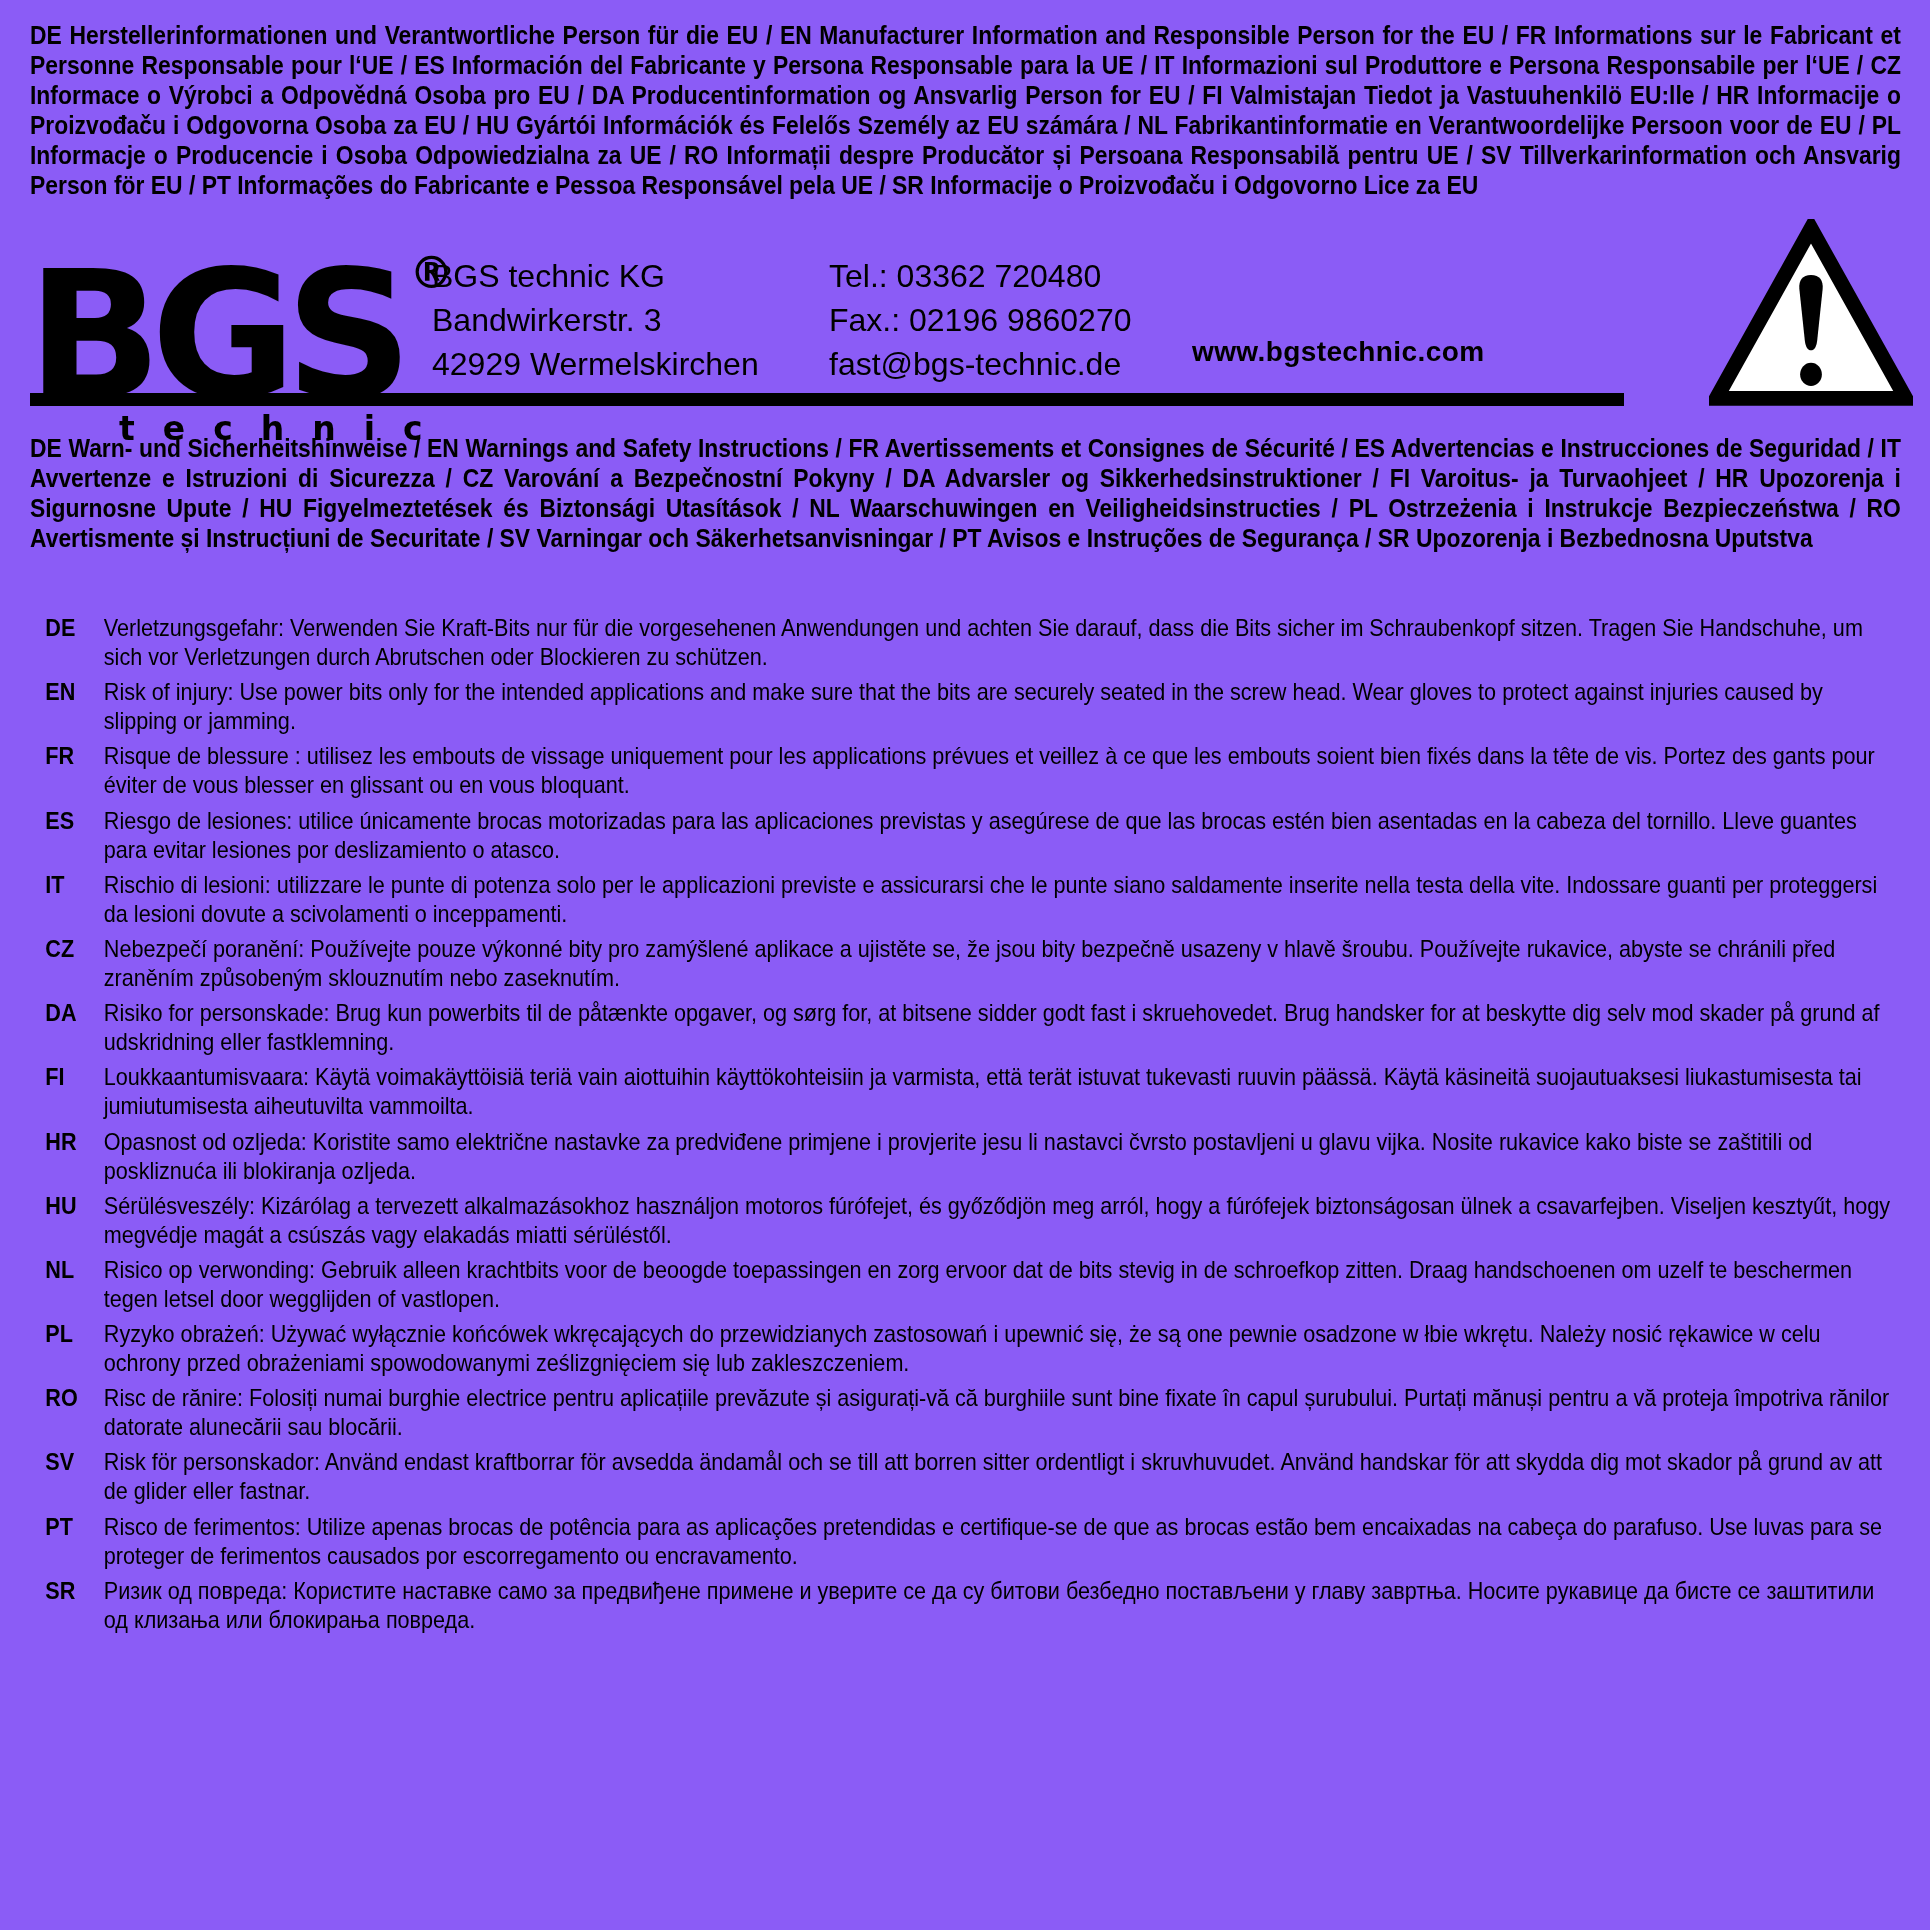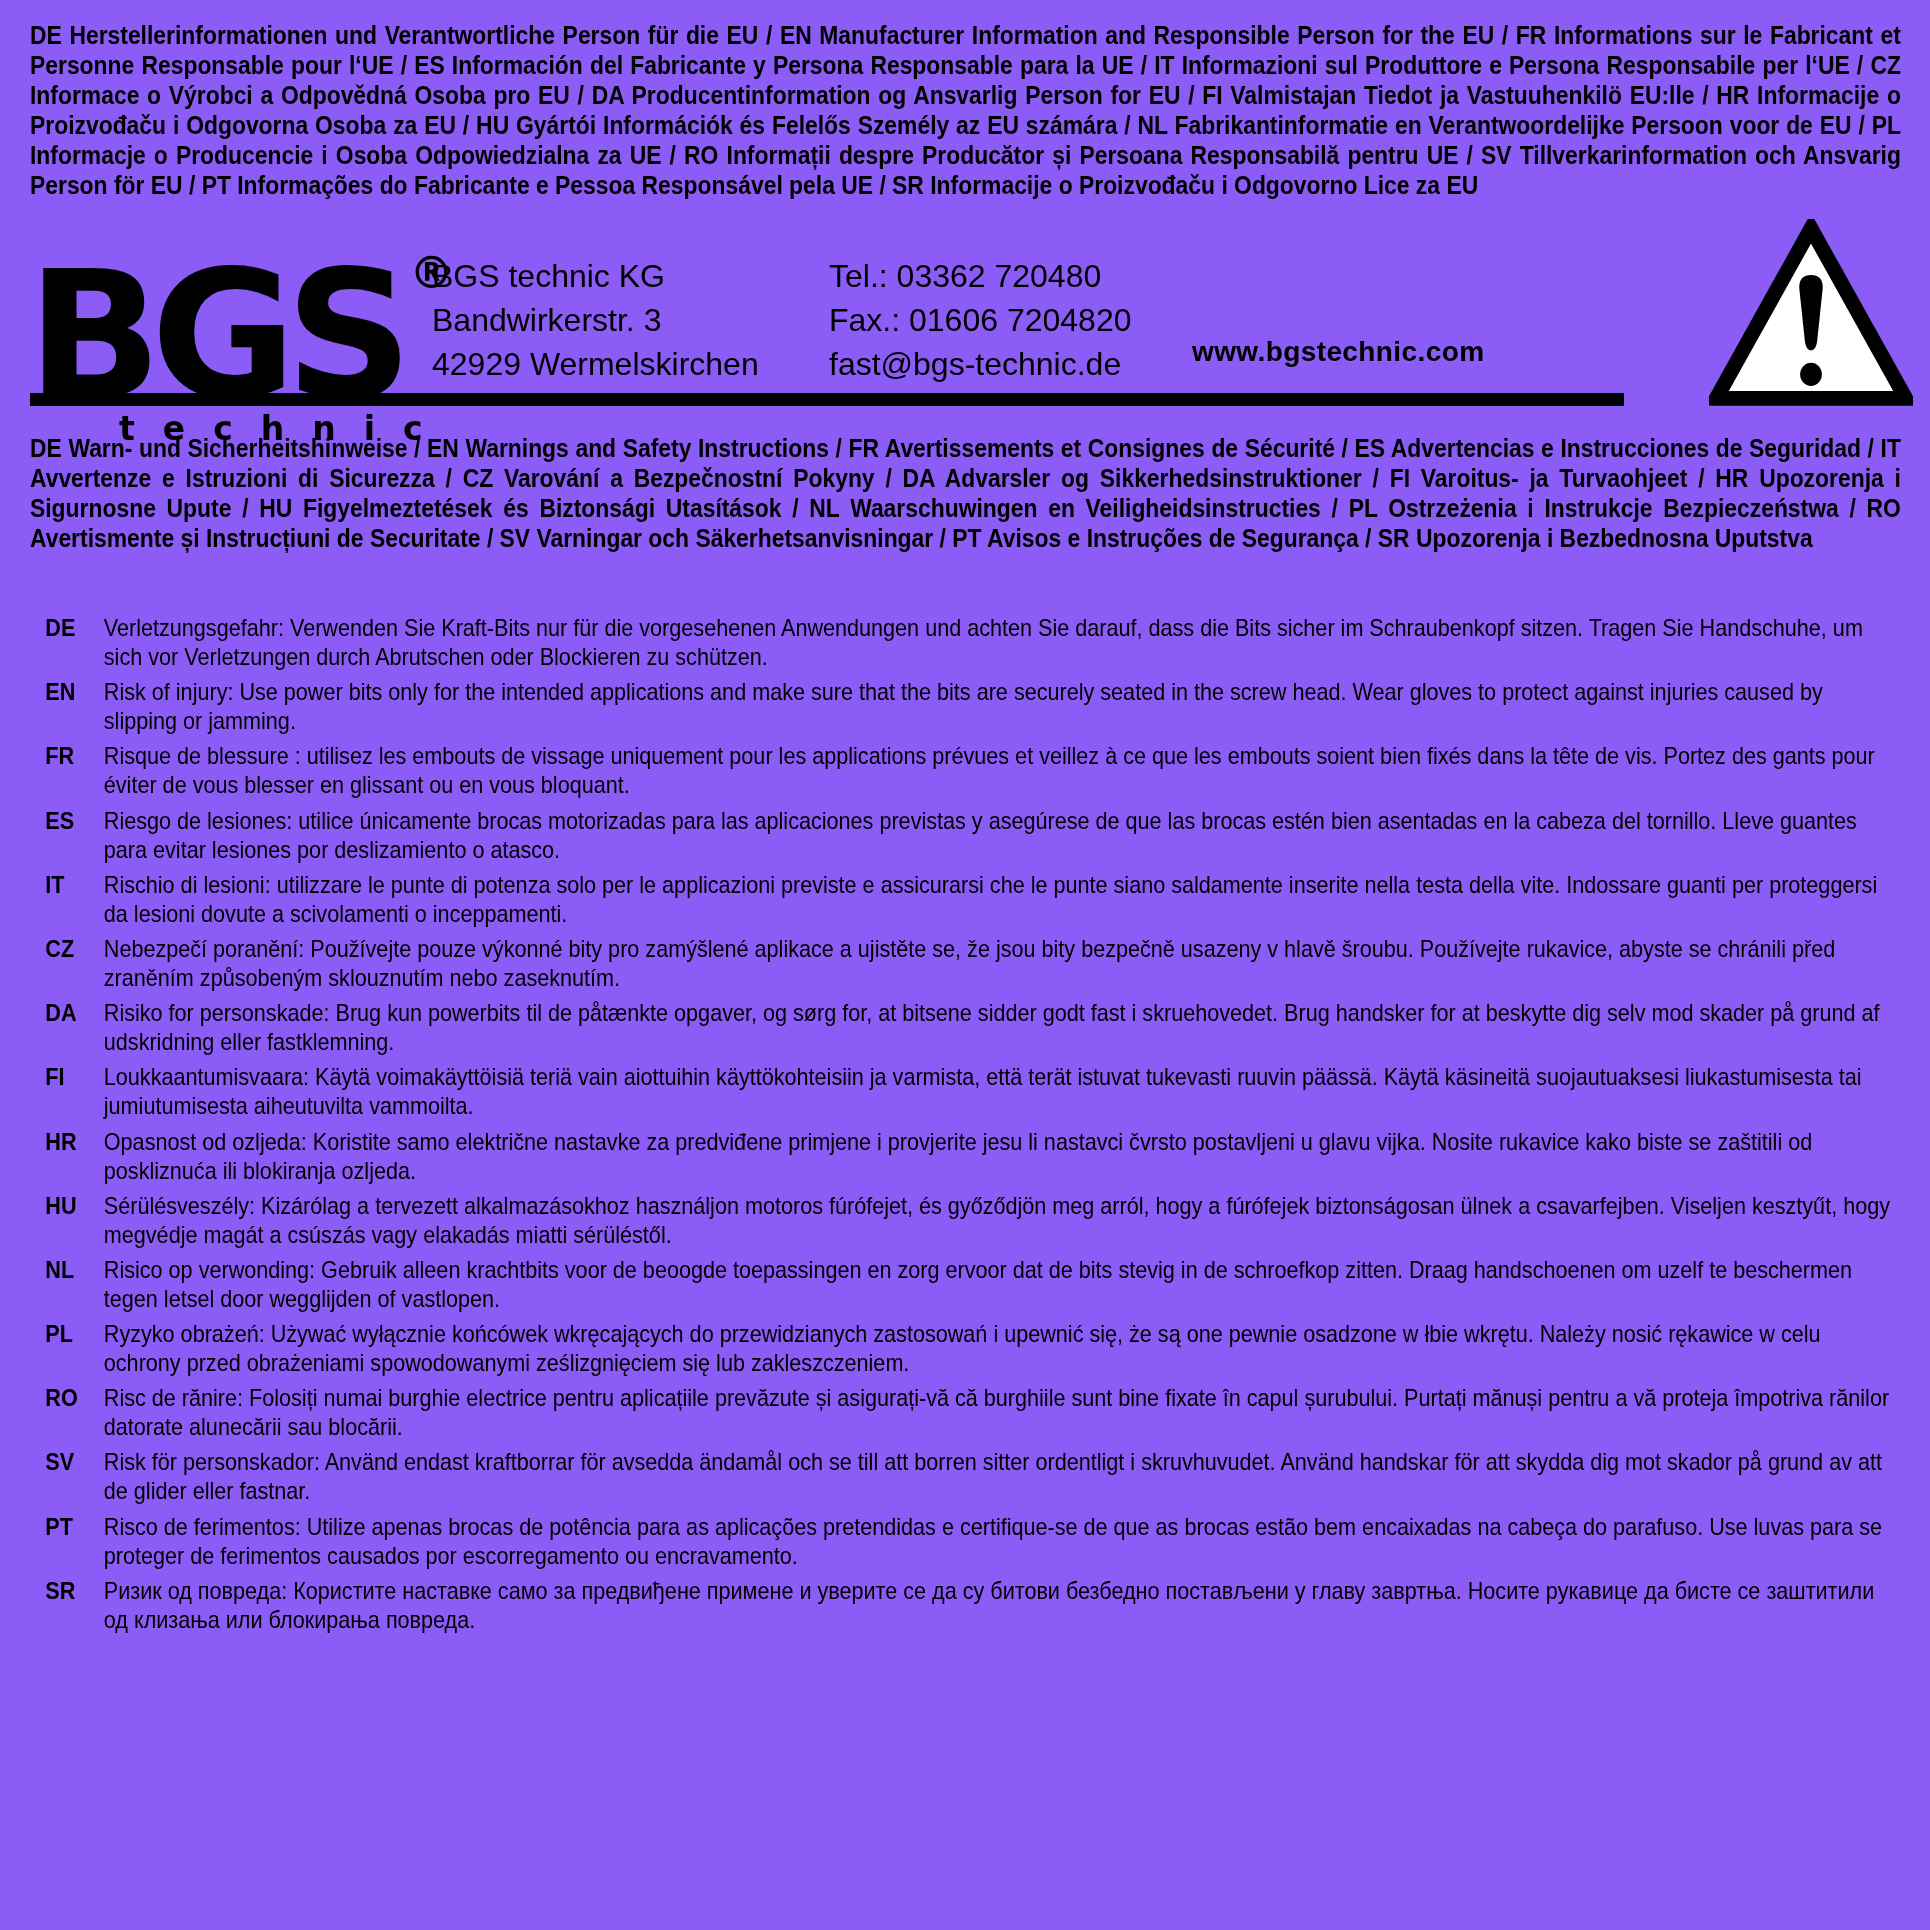--- a/index.html
+++ b/index.html
@@ -66,21 +66,21 @@
   </div>
 
   <div id="addr" class="addr-col">
     <div>BGS technic KG</div>
     <div>Bandwirkerstr. 3</div>
     <div>42929 Wermelskirchen</div>
   </div>
 
   <div id="contact" class="addr-col">
     <div>Tel.: 03362 720480</div>
-    <div>Fax.: 01606 7204820</div>
+    <div>Fax.: 02196 9860270</div>
     <div>fast@bgs-technic.de</div>
   </div>
 
   <div class="website">www.bgstechnic.com</div>
 
   <svg class="triangle" width="204" height="188" viewBox="0 0 262 242">
     <path d="M131 12 L253 231 L9 231 Z" fill="#ffffff" stroke="#000000" stroke-width="19" stroke-linejoin="miter"></path>
     <path d="M131 72 c-11 0 -16 7 -15 18 l7 66 c1 9 4 13 8 13 s7 -4 8 -13 l7 -66 c1 -11 -4 -18 -15 -18 z" fill="#000000"></path>
     <ellipse cx="131" cy="200" rx="14" ry="15" fill="#000000"></ellipse>
   </svg>

